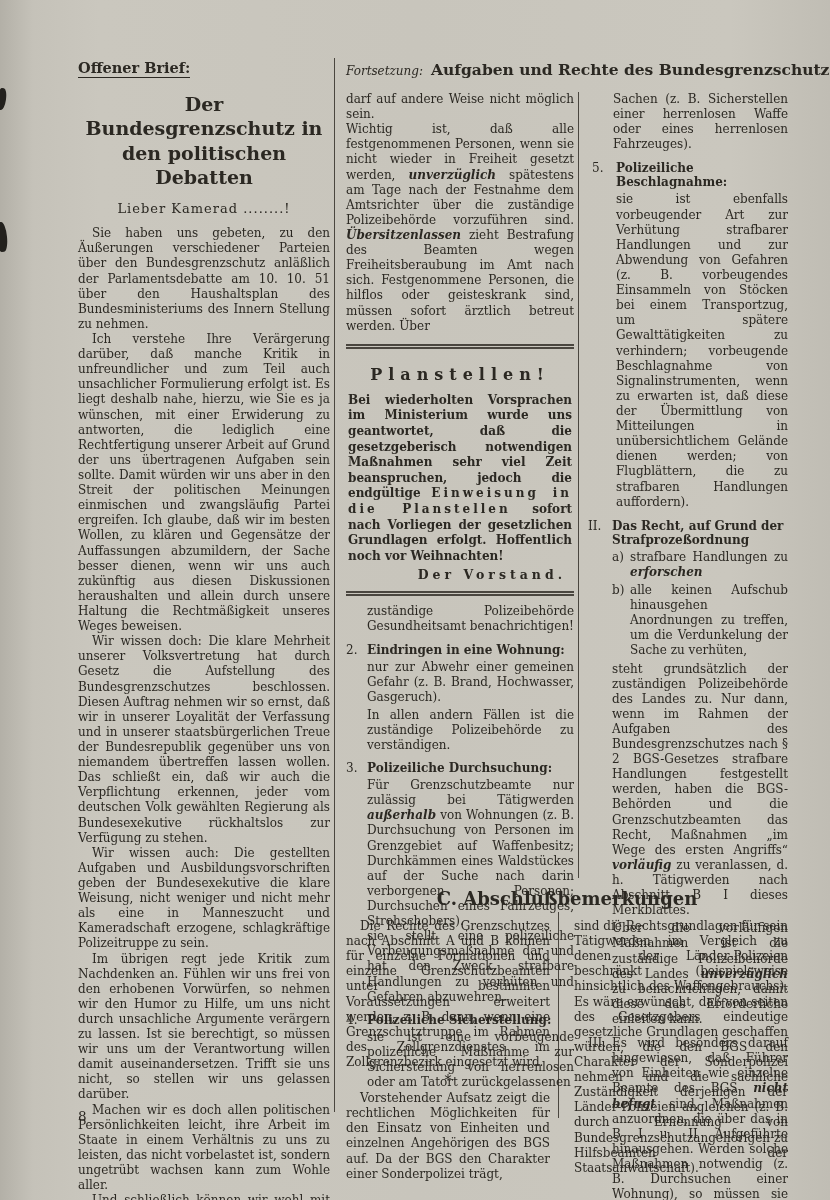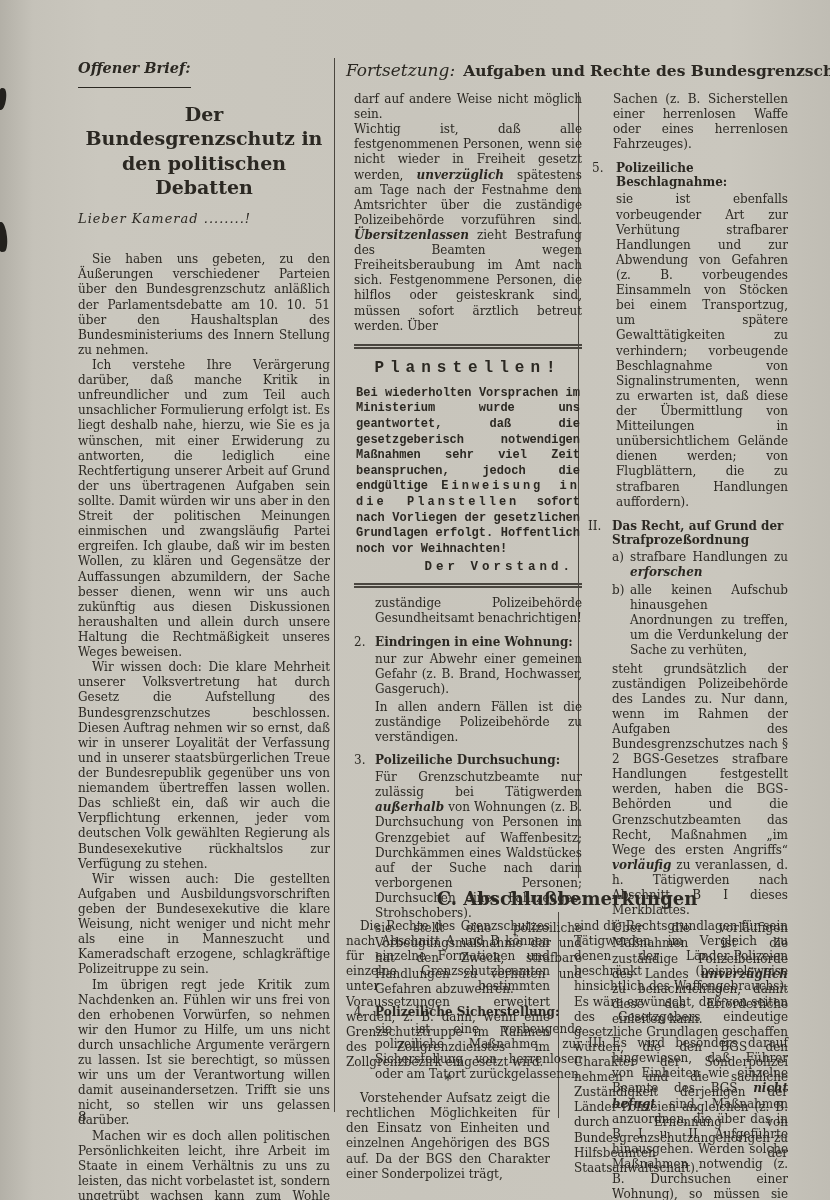--- a/index.html
+++ b/index.html
@@ -16,45 +16,45 @@
   .artifact{position:absolute;background:#23211d;border-radius:40%/50%;}
   .a1{left:-3px;top:88px;width:9px;height:22px;transform:rotate(8deg);}
   .a2{left:-4px;top:222px;width:11px;height:30px;transform:rotate(-6deg);}
   .vrule{position:absolute;width:1px;background:var(--rule);}
   .r1{left:334px;top:58px;height:1054px;}
   .r2{left:578px;top:92px;height:786px;}
   .r3{left:558px;top:912px;height:206px;}
 
   
   .col-left{position:absolute;left:78px;top:58px;width:252px;}
-  .col-mid{position:absolute;left:346px;top:92px;width:228px;margin-left:8px;}
+  .col-mid{position:absolute;left:346px;top:92px;width:228px;}
   .col-right{position:absolute;left:588px;top:92px;width:200px;}
   .closing-sec{position:absolute;left:346px;top:888px;width:442px;}
 
   p{margin:0;}
   .just{text-align:justify;font-size:12px;line-height:1.26;}
   .indent{text-indent:14px;}
   b{font-weight:bold;font-style:italic;}
   .sp{letter-spacing:3px;}
 
   
-  .kicker{font-style:italic;font-size:14.5px;font-weight:bold;display:inline-block;
-          border-bottom:1px solid var(--ink);padding-bottom:11px;margin-bottom:14px;}
+  .kicker{font-size:14.5px;font-weight:bold;display:inline-block;
+          border-bottom:1px solid var(--ink);padding-bottom:1px;margin-bottom:14px;}
   .lead-title{font-size:19px;font-weight:bold;text-align:center;line-height:1.28;margin:0 0 12px 0;}
-  .salutation{text-align:left;font-size:13px;letter-spacing:1px;margin-bottom:26px;font-style:italic;}
+  .salutation{text-align:center;font-size:13px;letter-spacing:1px;margin-bottom:10px;}
   .pagenum{position:absolute;left:78px;top:1108px;font-size:13.5px;}
 
   
   .cont-header{position:absolute;left:346px;top:60px;width:442px;text-align:center;white-space:nowrap;}
-  .cont-kicker{font-style:italic;font-size:17px;margin-right:8px;}
+  .cont-kicker{font-style:italic;font-size:12px;margin-right:8px;}
   .cont-title{font-weight:bold;font-size:15.5px;}
 
   
   .notice{border-top:5px double var(--rule);border-bottom:5px double var(--rule);
-          margin:10px 0 8px 0;padding:10px 2px 9px 2px;font-family:Liberation Mono, monospace;}
+          margin:10px 0 8px 0;padding:16px 2px 9px 2px;}
   .notice-title{text-align:center;font-weight:bold;font-size:16px;letter-spacing:6px;margin-bottom:9px;}
   .notice-body{font-weight:bold;text-align:justify;font-size:12px;line-height:1.3;}
   .notice-sig{font-weight:bold;text-align:right;letter-spacing:4px;font-size:12.5px;margin-top:3px;padding-right:6px;}
 
   
   .hang{position:relative;padding-left:21px;margin-top:8px;}
   .hang > .num{position:absolute;left:0;top:0;font-size:12px;}
   .item-head{font-weight:bold;font-size:12px;margin-bottom:3px;}
   .carry{padding-left:21px;}
   .gap-top{margin-top:3px;}

